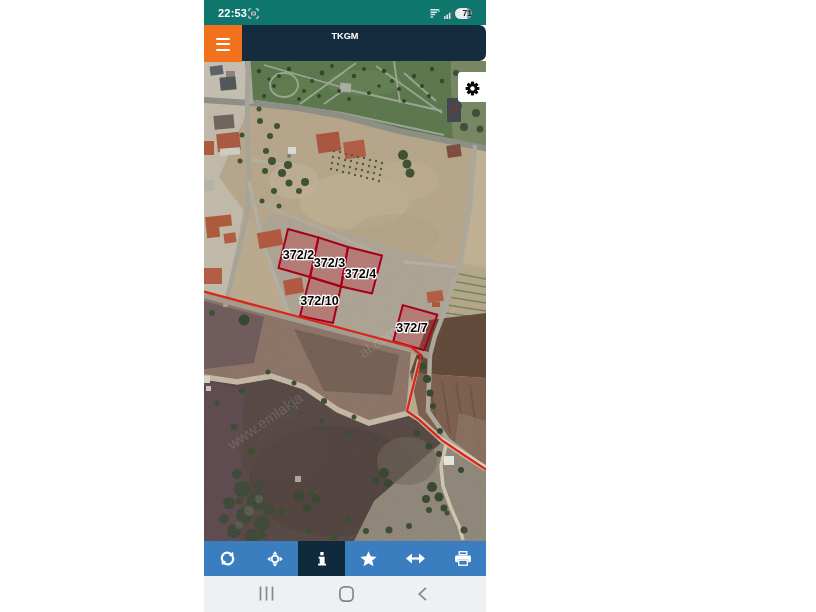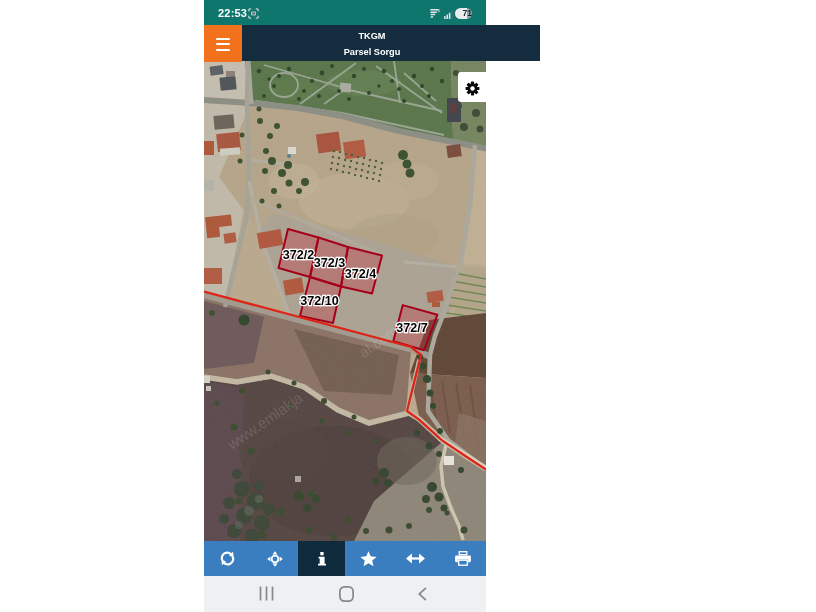--- a/index.html
+++ b/index.html
@@ -1,20 +1,20 @@
 <!DOCTYPE html>
 <html><head>
 <meta charset="utf-8">
 <style>
   html,body{margin:0;padding:0;background:#ffffff;width:816px;height:612px;overflow:hidden;}
   *{box-sizing:border-box;font-family:"Liberation Sans",sans-serif;}
   #phone{position:absolute;left:204px;top:0;width:282px;height:612px;}
   #statusbar{position:absolute;left:0;top:0;width:282px;height:25px;background:#0f766e;color:#fff;}
   #sbtime{position:absolute;left:14px;top:8px;font-size:11px;font-weight:bold;letter-spacing:.2px;line-height:10.5px;}
-  #header{position:absolute;left:0;top:25px;width:336px;height:36px;background:#152c3f;color:#fff;text-align:center;}
+  #header{position:absolute;left:0;top:25px;width:282px;height:36px;background:#152c3f;color:#fff;text-align:center;border-radius:7px;}
   #header .t1{font-size:9.2px;font-weight:bold;margin-top:6px;}
   #header .t2{font-size:9.2px;font-weight:bold;margin-top:5.5px;}
   #menubtn{position:absolute;left:0;top:25px;width:38px;height:37px;background:#f2711c;z-index:5;}
   #menubtn .bar{position:absolute;left:11.5px;width:14.5px;height:2.4px;background:#fff;border-radius:1px;}
   #mapwrap{position:absolute;left:0;top:61px;width:282px;height:480px;overflow:hidden;}
   #gearbox{position:absolute;left:254px;top:11px;width:30px;height:30px;background:#fff;border-radius:3px;z-index:4;}
   #toolbar{position:absolute;left:0;top:541px;width:282px;height:35px;background:#3b7ec0;display:flex;}
   #toolbar .cell{flex:1;display:flex;align-items:center;justify-content:center;}
   #toolbar .cell.active{background:#102a3d;}
   #navbar{position:absolute;left:0;top:576px;width:282px;height:36px;background:#eef0f2;}
@@ -56,21 +56,20 @@
       <rect x="7.2" y="0" width="1.6" height="8" fill="#55646e"></rect>
     </svg>
 
     <div style="position:absolute;left:251px;top:8px;width:17px;height:10.5px;background:linear-gradient(to right,#e9edf0 72%,#97a2aa 72%);border-radius:5.5px;color:#15242f;font-size:8.5px;font-weight:bold;text-align:right;line-height:10.5px;"><span style="margin-left:2.5px;">71</span></div>
   </div>
 
   <div id="header">
 
     <div class="t1">TKGM</div>
 
-    <div class="t2">Parsel Sorgu</div>
   </div>
 
   <div id="menubtn">
     <div class="bar" style="top:12.5px"></div>
     <div class="bar" style="top:18px"></div>
     <div class="bar" style="top:23.5px"></div>
   </div>
 
   <div id="mapwrap">
   <svg id="map" width="282" height="480" viewBox="0 0 282 480">

